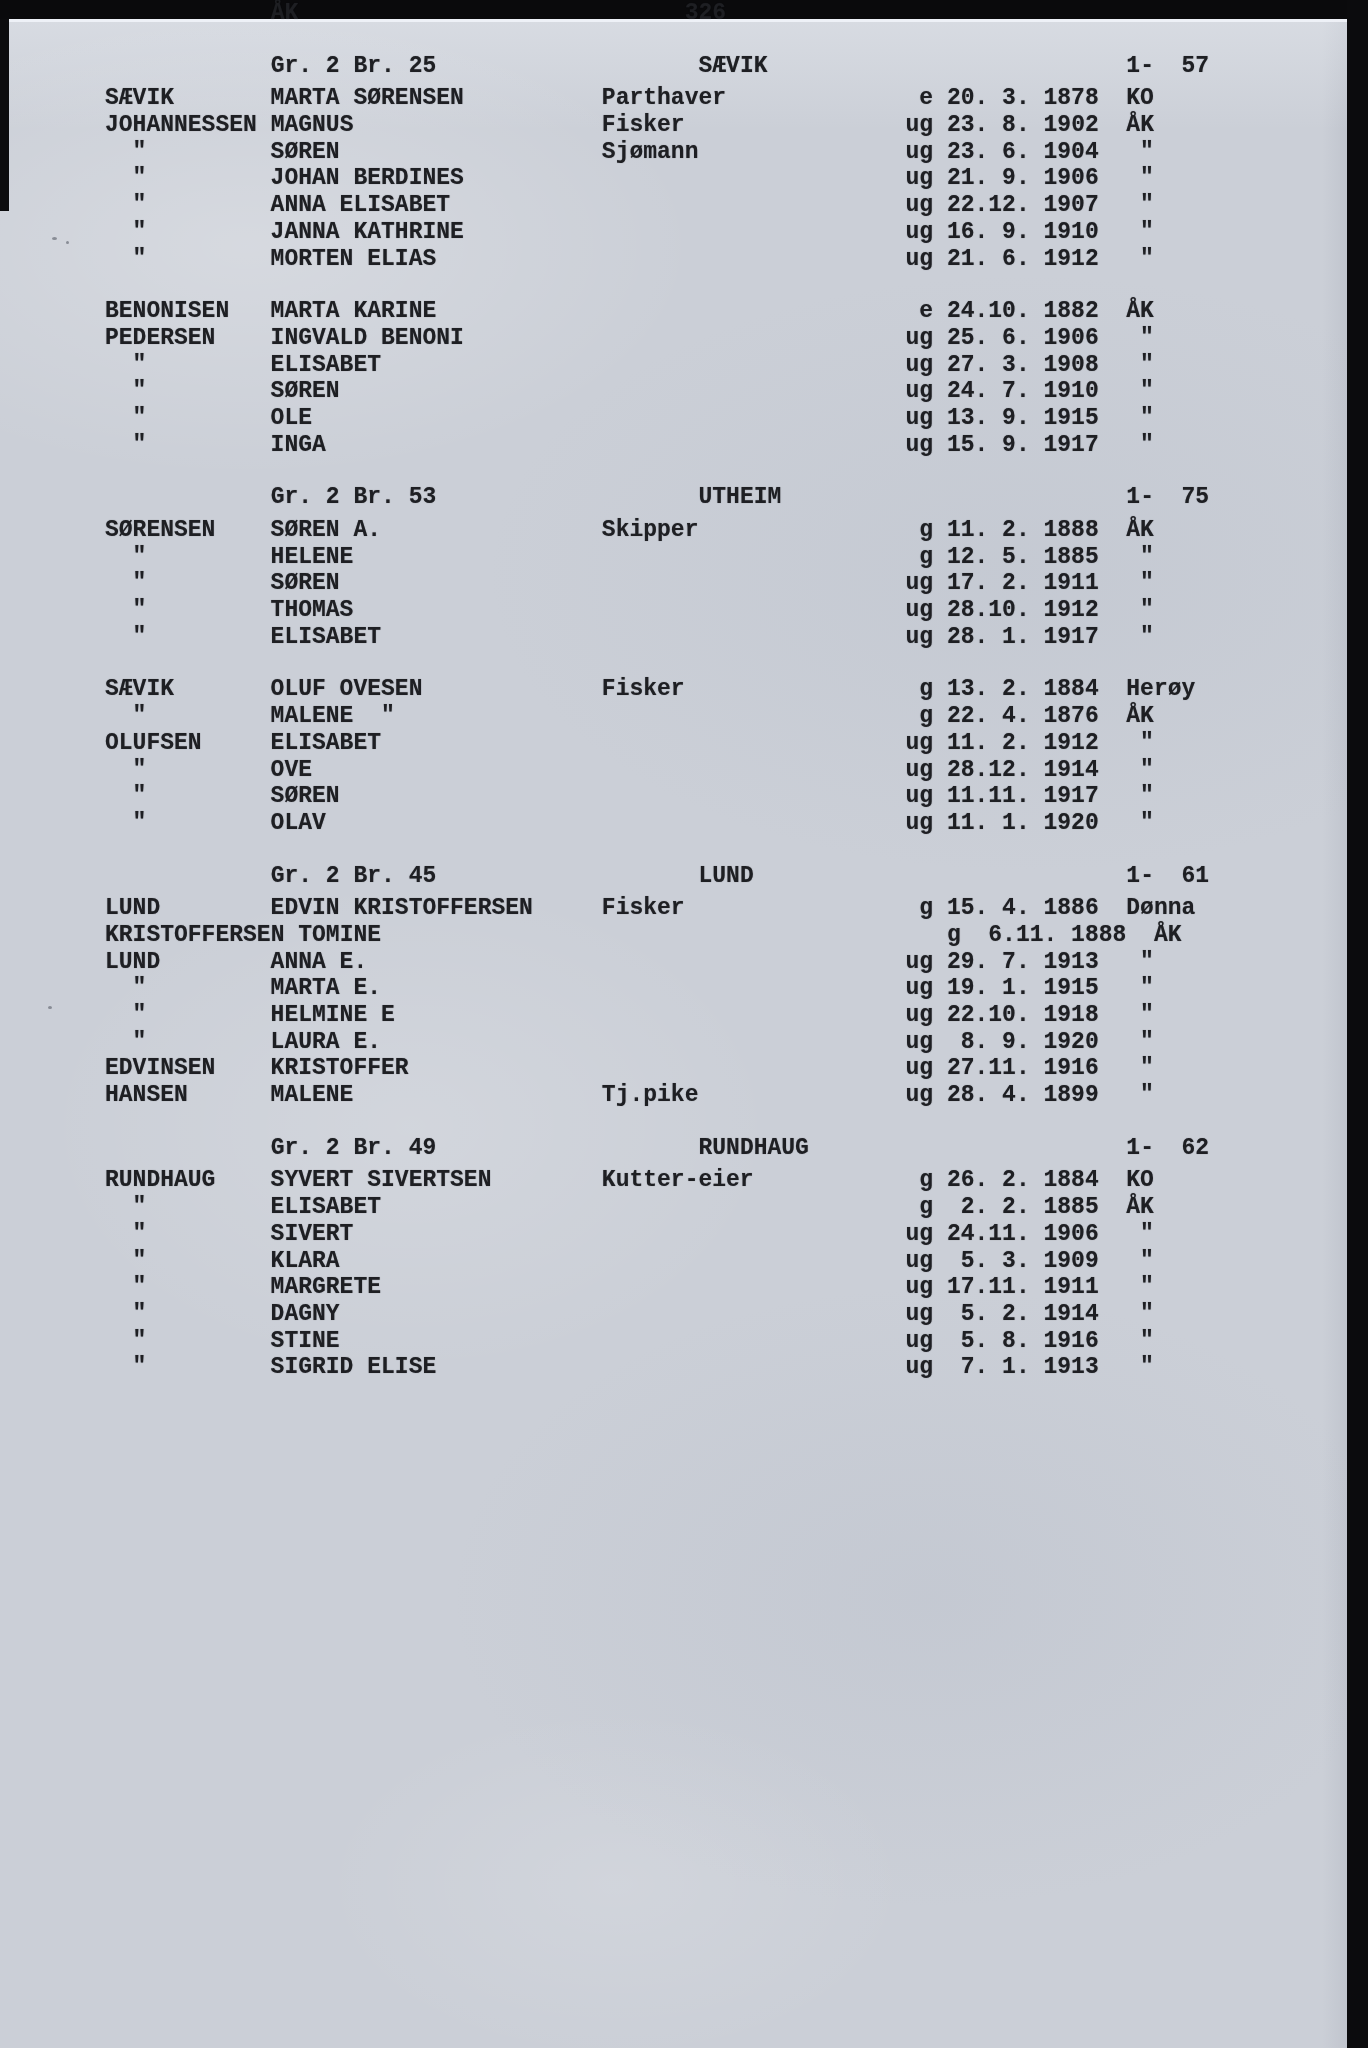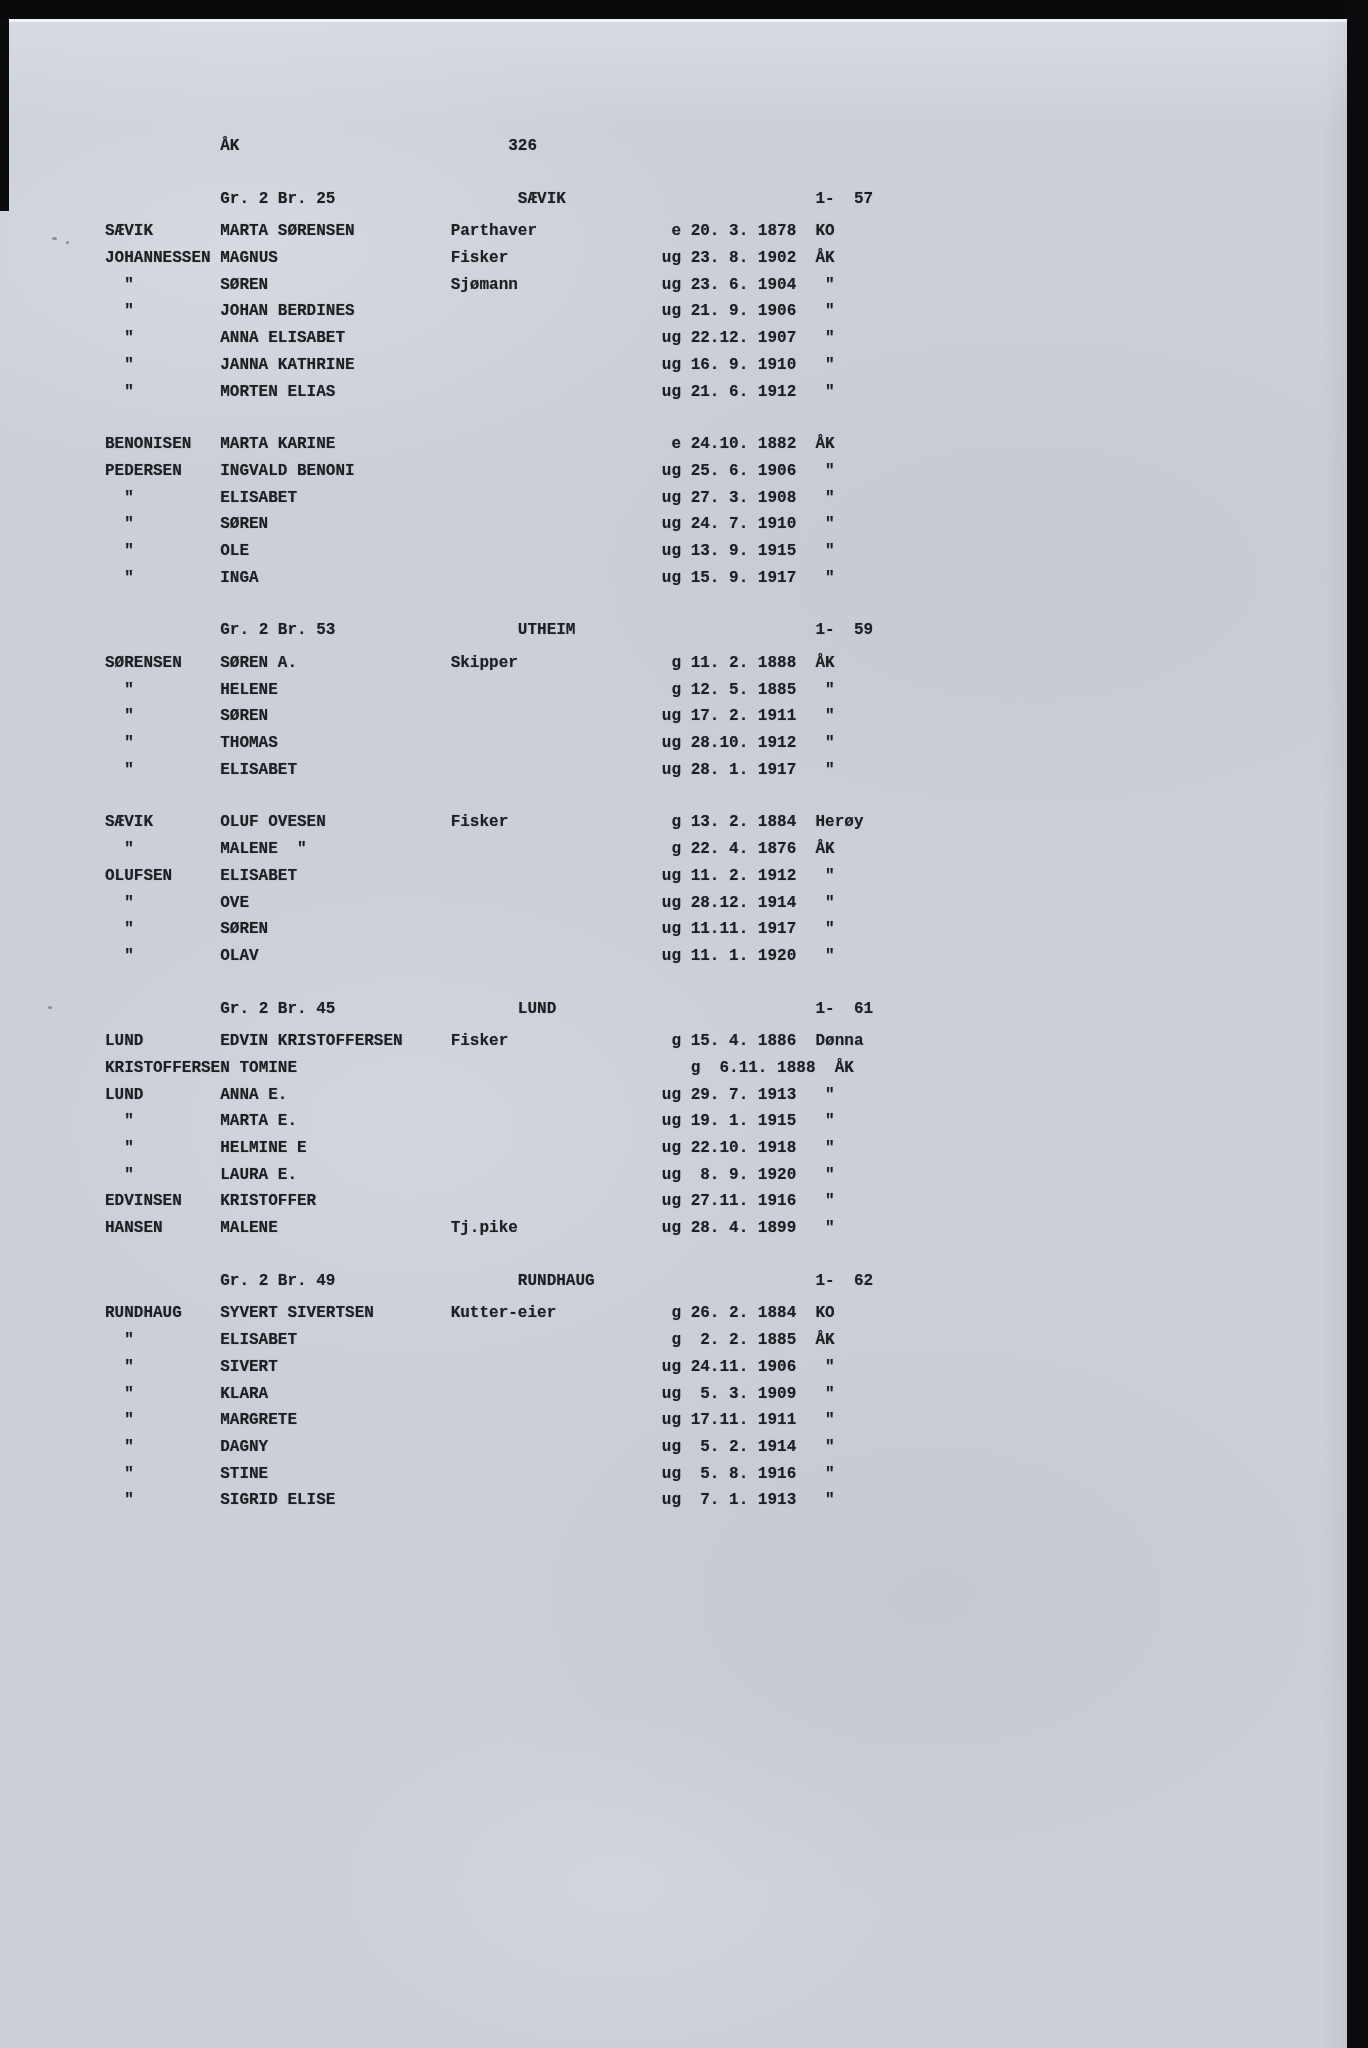--- a/index.html
+++ b/index.html
@@ -31,26 +31,25 @@
   .speck-1 { left: 52px; top: 237px; width: 5px; height: 3px; }
   .speck-2 { left: 66px; top: 241px; width: 3px; height: 3px; }
   .speck-3 { left: 48px; top: 1006px; width: 4px; height: 3px; }
 
   
   .doc {
     position: absolute;
     left: 105px;
     top: 0;
     font-family: "Liberation Mono", "DejaVu Sans Mono", monospace;
-    font-size: 16px;
+    font-size: 23px;
     font-weight: bold;
     line-height: 26.7px;
     color: #1e1f23;
     text-shadow: 0 0 1px rgba(25,26,32,0.45);
-    padding-top: 133px;
   }
   .line { display: flex; white-space: pre; height: 26.7px; }
   .line > span { white-space: pre; box-sizing: content-box; }
 
   
   .page-header { padding-left: 12ch; }
   .ph-region { min-width: 30ch; }
 
   
   .section { margin-top: 26px; }
@@ -213,21 +212,21 @@
     <span class="c-date">15. 9. 1917</span>
     <span class="c-place"> "</span>
   </div>
 </div>
   </div>
 
   <div class="section">
     <div class="line sec-header">
       <span class="h-group">Gr. 2 Br. 53</span>
       <span class="h-house">UTHEIM</span>
-      <span class="h-serial">1-  59</span>
+      <span class="h-serial">1-  75</span>
     </div>
     <div class="rows">
   <div class="line row">
     <span class="c-surname">SØRENSEN</span>
     <span class="c-name">SØREN A.</span>
     <span class="c-occ">Skipper</span>
     <span class="c-status">g</span>
     <span class="c-date">11. 2. 1888</span>
     <span class="c-place">ÅK</span>
   </div>

